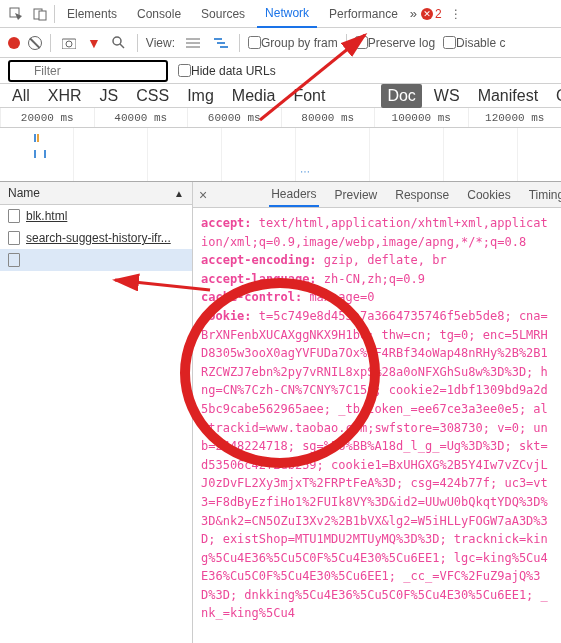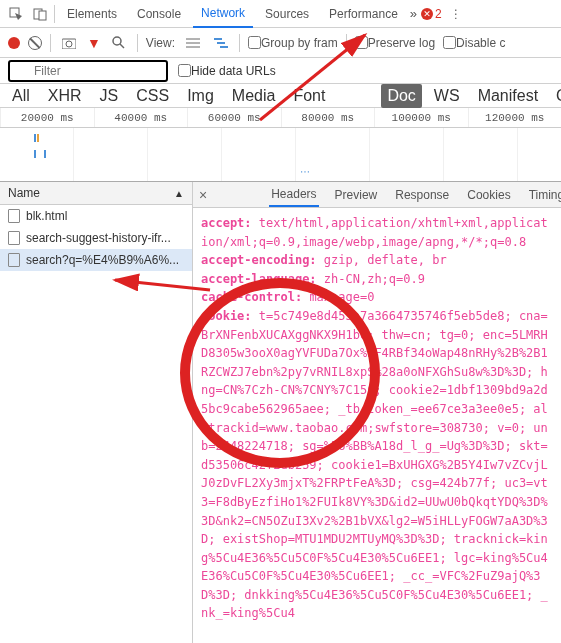--- a/index.html
+++ b/index.html
@@ -87,21 +87,21 @@
   .namecol {
     width:193px; border-right:1px solid #ccc; display:flex; flex-direction:column;
   }
   .namecol-header {
     display:flex; align-items:center; justify-content:space-between;
     padding:4px 8px; border-bottom:1px solid #ccc; font-size:12px; color:#333;
     background:#f3f3f3;
   }
   .sort-up { font-size:10px; color:#333; }
   .namelist { overflow:auto; }
-  .namerow { display:flex; align-items:center; padding:4px 8px; gap:6px; cursor:pointer; }
+  .namerow { display:flex; align-items:center; padding:4px 8px; gap:6px; cursor:pointer;text-decoration:underline; }
   .namerow.sel { background:#dce8f7; }
   .file-ico { width:12px; height:14px; border:1px solid #888; border-radius:1px; }
   .detailcol { flex:1; display:flex; flex-direction:column; overflow:hidden; }
   .detail-tabs {
     display:flex; align-items:center; border-bottom:1px solid #ccc; background:#f3f3f3;
     height:26px; padding:0 6px; gap:14px;
   }
   .detail-tabs .close { color:#666; font-size:14px; }
   .dtab { color:#555; padding:4px 2px; cursor:pointer; }
   .dtab.active { border-bottom:2px solid #1a73e8;margin-left:48px; }
@@ -134,22 +134,22 @@
   </div>
   <div class="icon-btn">
     <svg width="14" height="14" viewBox="0 0 14 14">
         <rect x="1" y="2" width="8" height="10" fill="none" stroke="#666"></rect>
         <rect x="6" y="4" width="7" height="9" fill="#fff" stroke="#666"></rect>
       </svg>
   </div>
   <div class="vsep"></div>
   <div class="tab">Elements</div>
   <div class="tab">Console</div>
+  <div class="tab">Sources</div>
   <div class="tab active">Network</div>
-  <div class="tab">Sources</div>
   <div class="tab">Performance</div>
   <div class="chevrons">»</div>
   <div class="err-badge">
     <span class="c">✕</span>
     <span>2</span>
   </div>
   <div class="icon-btn">⋮</div>
 </div>
 
 <div class="toolbar">
@@ -249,21 +249,20 @@
       <div class="namerow">
         <div class="file-ico"></div>
         <span>blk.html</span>
       </div>
       <div class="namerow">
         <div class="file-ico"></div>
         <span>search-suggest-history-ifr...</span>
       </div>
       <div class="namerow sel">
         <div class="file-ico"></div>
-        <span>search?q=%E4%B9%A6%...</span>
       </div>
     </div>
   </div>
 
   <div class="detailcol">
     <div class="detail-tabs">
       <span class="close">×</span>
       <div class="dtab active">Headers</div>
       <div class="dtab">Preview</div>
       <div class="dtab">Response</div>

